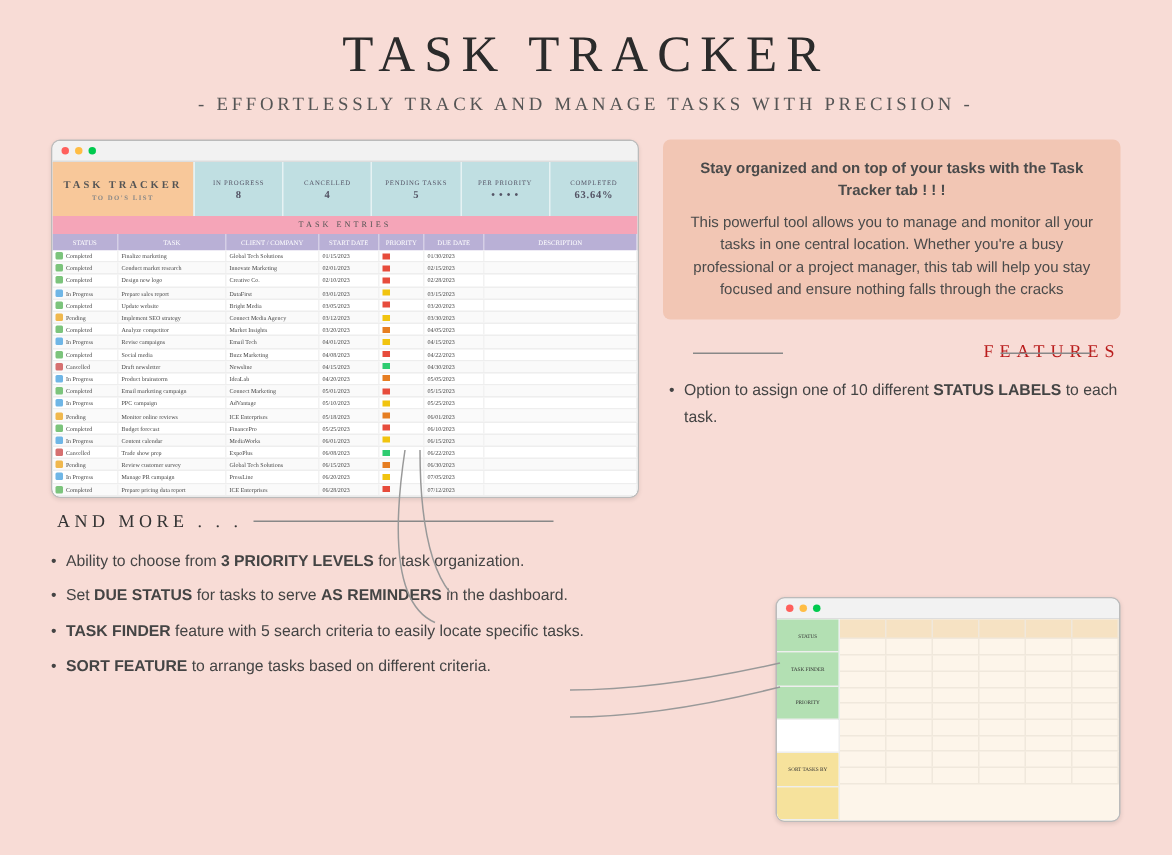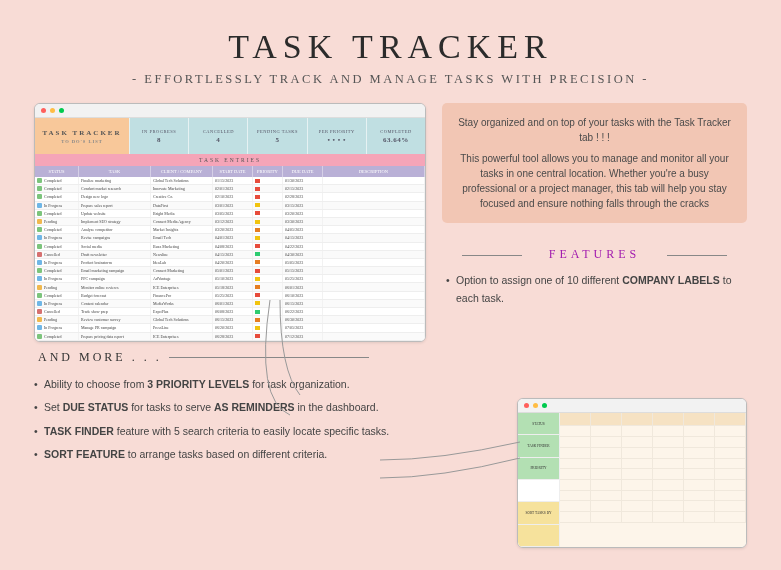--- a/index.html
+++ b/index.html
@@ -1,17 +1,17 @@
 <!DOCTYPE html>
 <html><head>
 <meta charset="utf-8">
 <style>
 *{box-sizing:border-box;margin:0;padding:0}
 body{width:781px;height:570px;background:#f8dcd6;font-family:Georgia,"Times New Roman",serif;overflow:hidden;color:#333}
-.page{position:relative;width:100%;height:100%;padding:28px 34px}
+.page{position:relative;width:100%;height:100%;padding:18px 34px}
 .title{text-align:center;font-size:34px;letter-spacing:6px;font-weight:400;color:#2b2b2b;margin-bottom:6px}
 .subtitle{text-align:center;font-size:12.5px;letter-spacing:2.5px;color:#555;font-weight:400}
 .main{display:flex;gap:16px;margin-top:16px;position:relative}
 .left{flex:0 0 392px}
 .right{flex:1;display:flex;flex-direction:column}
 .win{background:#fff;border:1px solid #bbb;border-radius:6px;overflow:hidden;box-shadow:0 1px 3px rgba(0,0,0,.1)}
 .tbar{height:14px;background:#f2f2f2;border-bottom:1px solid #ddd;display:flex;align-items:center;padding:0 6px;gap:4px}
 .dot{width:5px;height:5px;border-radius:50%;display:inline-block}
 .d1{background:#ff605c}.d2{background:#ffbd44}.d3{background:#00ca4e}
 .shead{display:flex;height:36px}
@@ -26,21 +26,21 @@
 .c1{flex:0 0 44px}.c2{flex:0 0 72px}.c3{flex:0 0 62px}.c4{flex:0 0 40px}.c5{flex:0 0 30px}.c6{flex:0 0 40px}.c7{flex:1}
 .rows{background:#fff}
 .row{display:flex;height:8.2px;font-size:4px;border-bottom:1px solid #eee;color:#444}
 .row>div{border-right:1px solid #f2f2f2;display:flex;align-items:center;padding:0 2px;overflow:hidden;white-space:nowrap}
 .row:nth-child(even){background:#fafafa}
 .stbadge{display:inline-block;width:5px;height:5px;border-radius:1px;margin-right:2px}
 .priflag{width:5px;height:4px;display:inline-block;margin-right:1px}
 .pfr{background:#e74c3c}.pfy{background:#f1c40f}.pfo{background:#e67e22}.pfg{background:#2ecc71}
 .intro{background:#f2c6b4;border-radius:5px;padding:12px 16px;font-size:10px;line-height:1.5;text-align:center;color:#4a4a4a;font-family:"Trebuchet MS",sans-serif}
 .intro p{margin-top:6px}
-.feat-h{text-align:center;font-size:12px;letter-spacing:4px;margin:24px 0 10px;color:#a21caf;position:relative}
+.feat-h{text-align:right;font-size:12px;letter-spacing:4px;margin:14px 0 10px;color:#b91c1c;position:relative}
 .feat-h:before,.feat-h:after{content:"";position:absolute;top:50%;width:60px;height:1px;background:#888}
 .feat-h:before{left:20px}.feat-h:after{right:20px}
 .flist{font-size:10.5px;line-height:1.7;color:#444;font-family:"Trebuchet MS",sans-serif;padding-left:4px}
 .flist li{margin-bottom:6px;padding-left:10px;position:relative;list-style:none}
 .flist li:before{content:"•";position:absolute;left:0}
 .more-h{font-size:12px;letter-spacing:3px;margin:8px 0 10px;color:#333;position:relative;padding-left:4px}
 .more-h:after{content:"";position:absolute;top:50%;left:135px;width:200px;height:1px;background:#888}
 .more{font-size:10.5px;line-height:1.75;color:#444;font-family:"Trebuchet MS",sans-serif}
 .more li{margin-bottom:5px;padding-left:10px;position:relative;list-style:none}
 .more li:before{content:"•";position:absolute;left:0}
@@ -337,26 +337,26 @@
       <ul class="more" id="morelist">
           <li>Ability to choose from <b>3 PRIORITY LEVELS</b> for task organization.</li>
           <li>Set <b>DUE STATUS</b> for tasks to serve <b>AS REMINDERS</b> in the dashboard.</li>
           <li><b>TASK FINDER</b> feature with 5 search criteria to easily locate specific tasks.</li>
           <li><b>SORT FEATURE</b> to arrange tasks based on different criteria.</li>
         </ul>
     </div>
 
     <div class="right">
       <div class="intro">
-        <div style="font-weight:400">Stay organized and on top of your tasks with the Task Tracker tab ! ! !</div>
+        <div style="font-weight:700">Stay organized and on top of your tasks with the Task Tracker tab ! ! !</div>
         <p>This powerful tool allows you to manage and monitor all your tasks in one central location. Whether you're a busy professional or a project manager, this tab will help you stay focused and ensure nothing falls through the cracks</p>
       </div>
       <div class="feat-h">FEATURES</div>
       <ul class="flist" id="flist">
-          <li>Option to assign one of 10 different <b>COMPANY LABELS</b> to each task.</li>
+          <li>Option to assign one of 10 different <b>STATUS LABELS</b> to each task.</li>
         </ul>
     </div>
   </div>
 
   <div class="win mini">
     <div class="tbar">
       <span class="dot d1"></span>
       <span class="dot d2"></span>
       <span class="dot d3"></span>
     </div>

